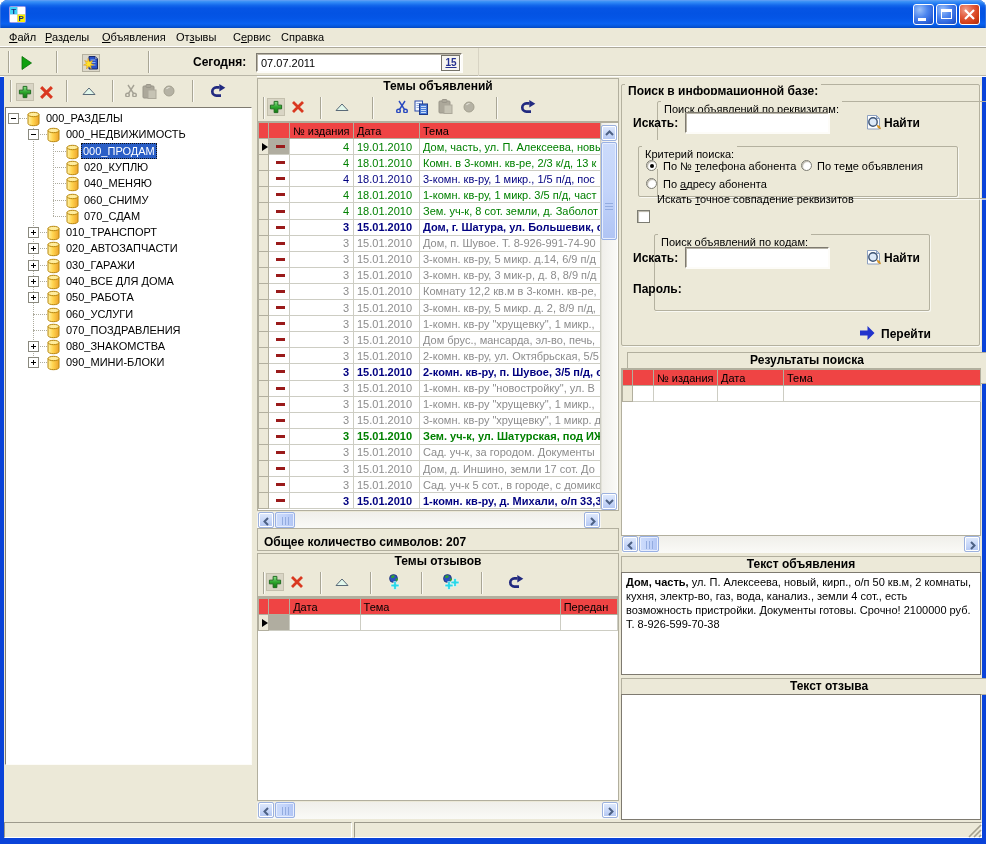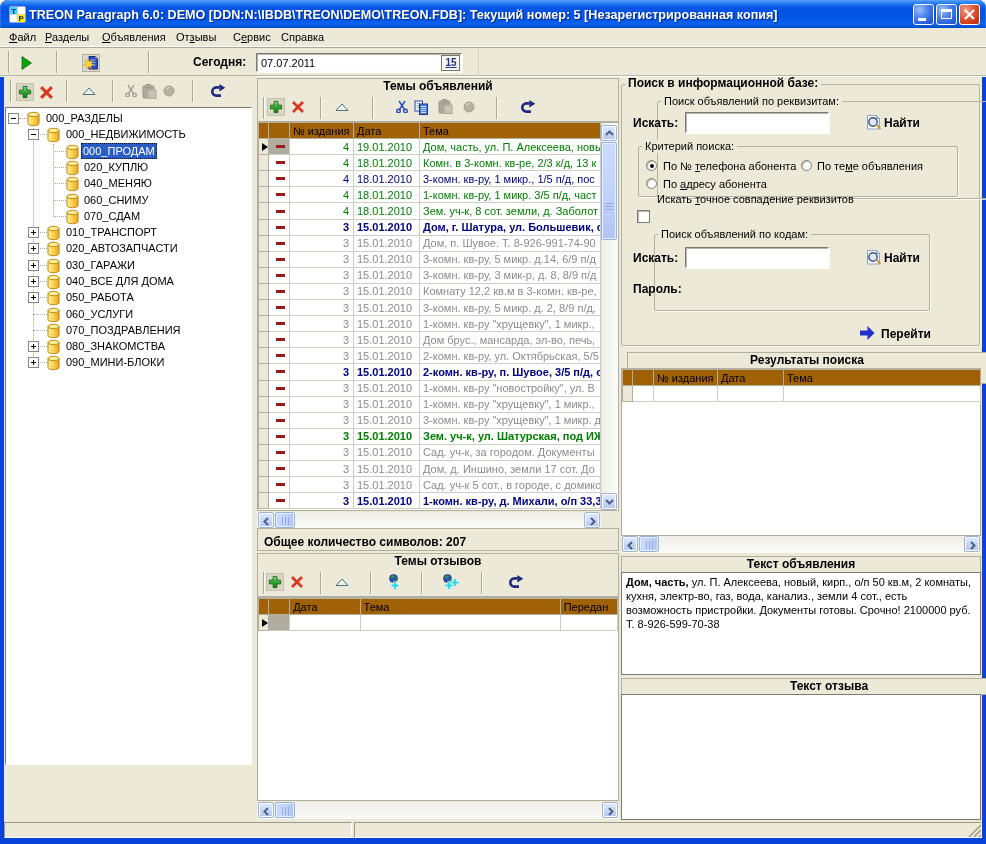--- a/index.html
+++ b/index.html
@@ -16,24 +16,24 @@
 .bblue{background:radial-gradient(circle at 30% 25%,#9CC1F8 0,#4E86EE 40%,#2A60D8 75%,#1C4BB5 100%)}
 .bred{background:radial-gradient(circle at 30% 25%,#F0A08C 0,#E25A3C 40%,#D23E17 70%,#A92C0D 100%)}
 .menu{top:31px;height:16px;font-size:11px}
 #menubar{left:0;right:0;top:28px;height:19px;background:#ECE9D8;border-bottom:1px solid #fff;box-shadow:0 1px 0 #ACA899}
 #toolbar{left:0;right:0;top:48px;height:28px;background:#ECE9D8;border-bottom:1px solid #B9B6A7;box-shadow:0 1px 0 #fff}
 .sep{width:1px;background:#A9A695;box-shadow:1px 0 0 #FAF9F4}
 .hb{background:#ECE9D8;border:1px solid #B2AF9E;font-weight:bold;font-size:12px;text-align:center;line-height:14px}
 .tbx{background:#ECE9D8;border:1px solid #B2AF9E;border-top:none}
 .inp{background:#fff;border-top:1px solid #7E7A70;border-left:1px solid #7E7A70;border-bottom:1px solid #FDFCF8;border-right:1px solid #FDFCF8;box-shadow:inset 1px 1px 0 #B9B5A8,1px 1px 0 #FDFCF8}
 .gb{border:1px solid #B4B19F;border-radius:2px;box-shadow:1px 1px 0 rgba(255,255,255,.7)}
-.gb>i{position:absolute;top:-7px;left:3px;background:#ECE9D8;padding:0 3px;font-style:normal;font-size:11px;line-height:13px;white-space:nowrap}
+.gb>i{position:absolute;top:-7px;left:3px;background:#ECE9D8;padding:8px 3px;font-style:normal;font-size:11px;line-height:13px;white-space:nowrap}
 table.grid{border-collapse:collapse;table-layout:fixed;font-size:11px}
 table.grid td{border:1px solid #CDCDC3;overflow:hidden;white-space:nowrap;padding:0 1px 0 3px;height:16.1px;background:#fff}
-table.grid tr.h td{background:#a16207;border-color:#B2AF9E;font-size:11px}
+table.grid tr.h td{background:#ef4444;border-color:#B2AF9E;font-size:11px}
 td.mk{background:#ECE9D8 !important;border-color:#B2AF9E !important;padding:0 !important}
 .g{color:#008000}.n{color:#000080}.gy{color:#8C8C8C}
 .bb td{font-weight:bold}
 .minus{width:9px;height:3px;background:#9A1A1A;margin:0 auto}
 .arr{width:0;height:0;border-left:6px solid #000;border-top:4px solid transparent;border-bottom:4px solid transparent;margin-left:3px}
 .vtrack{background:linear-gradient(90deg,#F0EFEA,#FAFAF7);border-left:1px solid #E3E2DA}
 .htrack{background:linear-gradient(180deg,#F0EFEA,#FAFAF7)}
 .sbtn{border:1px solid #9CB1DE;border-radius:2px;background:linear-gradient(180deg,#E0EAFD 0%,#C8D7F8 55%,#B2C6F2 100%);box-shadow:inset 0 0 0 1px #fff}
 .sth{border:1px solid #98B0E4;border-radius:2px;background:linear-gradient(90deg,#CCDBFB 0%,#C3D4FA 50%,#B0C4F4 100%);box-shadow:inset 0 0 0 1px #E7EEFE}
 .sthh{border:1px solid #98B0E4;border-radius:2px;background:linear-gradient(180deg,#CCDBFB 0%,#C3D4FA 50%,#B0C4F4 100%);box-shadow:inset 0 0 0 1px #E7EEFE}
@@ -119,21 +119,20 @@
 <div class="a" id="title">
   <svg class="a" style="left:9px;top:6px" width="17" height="17" viewBox="0 0 17 17">
       <rect x="0" y="0" width="17" height="17" rx="2" fill="#9C9CE8"></rect>
       <rect x="1" y="1" width="7.5" height="7.5" fill="#3FD4F8"></rect>
       <rect x="8.5" y="1" width="7.5" height="7.5" fill="#fff"></rect>
       <rect x="1" y="8.5" width="7.5" height="7.5" fill="#fff"></rect>
       <rect x="8.5" y="8.5" width="7.5" height="7.5" fill="#F8F000"></rect>
       <text x="4.7" y="7.6" font-size="8" font-weight="bold" fill="#1A2A7A" text-anchor="middle" font-family="Liberation Sans">T</text>
       <text x="12.2" y="15" font-size="8" font-weight="bold" fill="#1A2A7A" text-anchor="middle" font-family="Liberation Sans">P</text>
     </svg>
-  <div class="a txt">TREON Paragraph 6.0: DEMO [DDN:N:\IBDB\TREON\DEMO\TREON.FDB]:  Текущий номер: 5 [Незарегистрированная копия]</div>
   <div class="a wbtn bblue" style="left:913px">
       <div class="a" style="left:4px;top:13px;width:8px;height:3px;background:#fff"></div>
     </div>
   <div class="a wbtn bblue" style="left:936px">
       <div class="a" style="left:4px;top:4px;width:11px;height:10px;border:1px solid #fff;border-top:3px solid #fff"></div>
     </div>
   <div class="a wbtn bred" style="left:959px">
       <svg class="a" style="left:3px;top:3px" width="13" height="13">
         <path d="M2,2 L11,11 M11,2 L2,11" stroke="#fff" stroke-width="2.2"></path>
       </svg>

